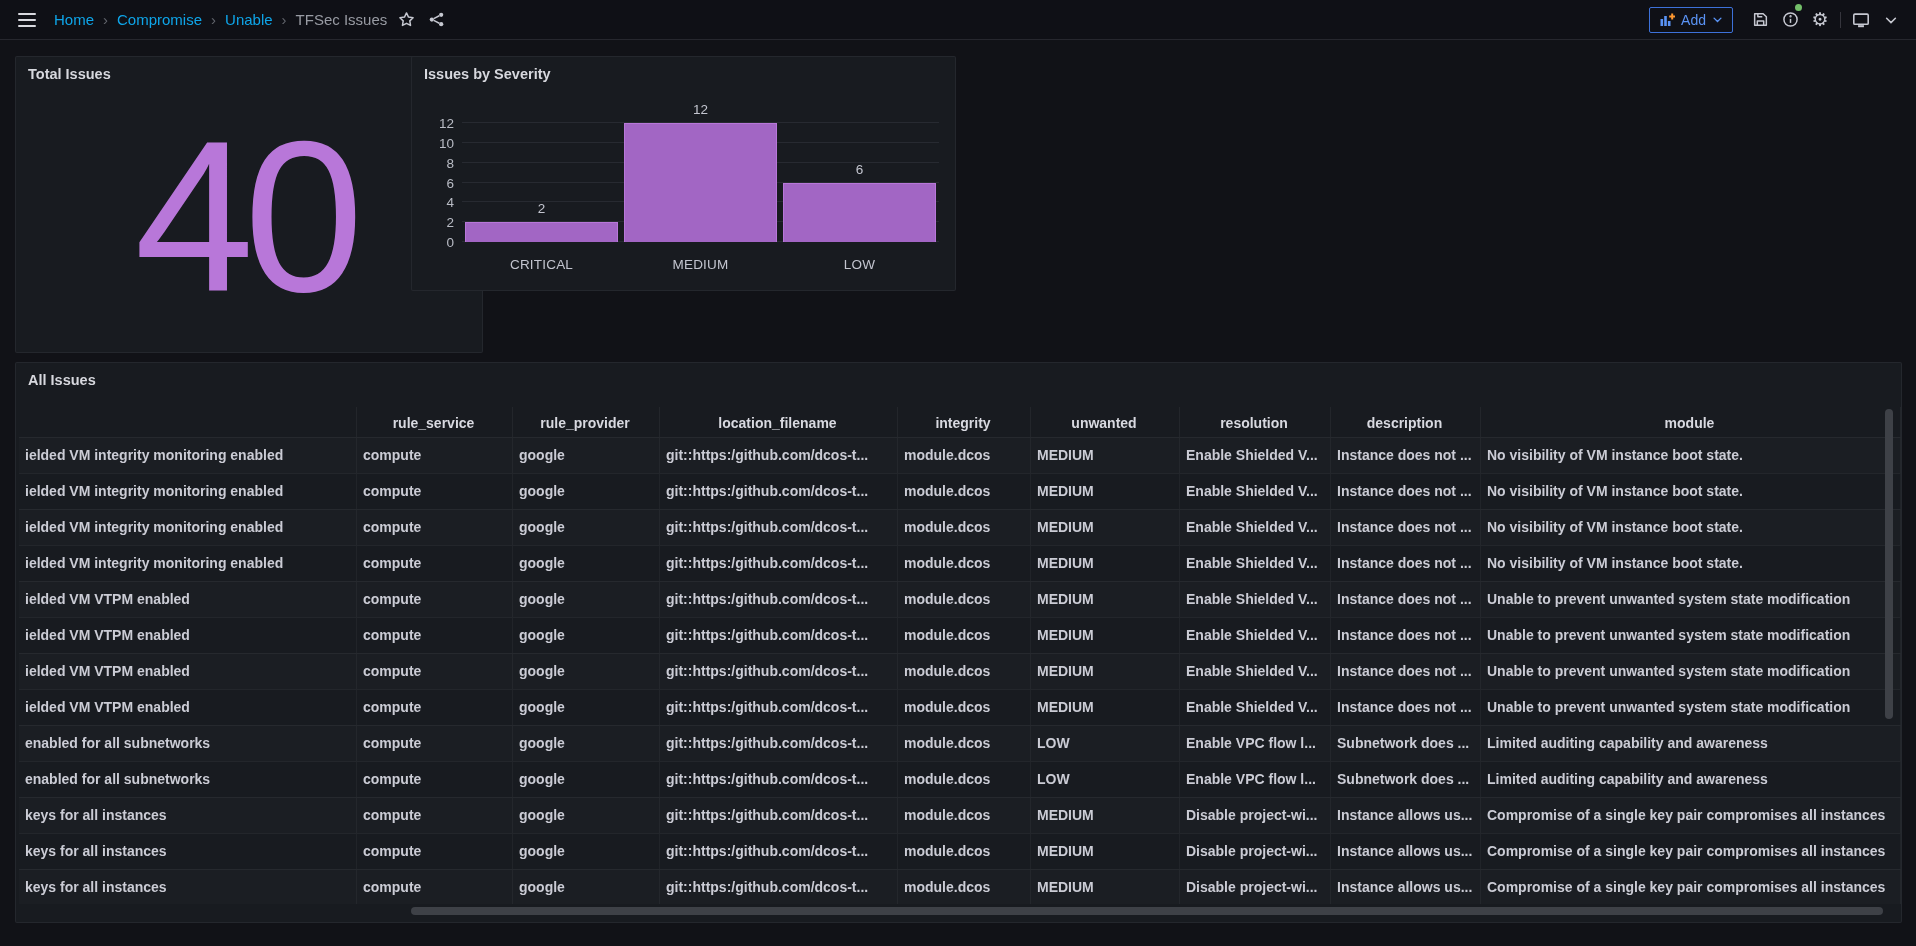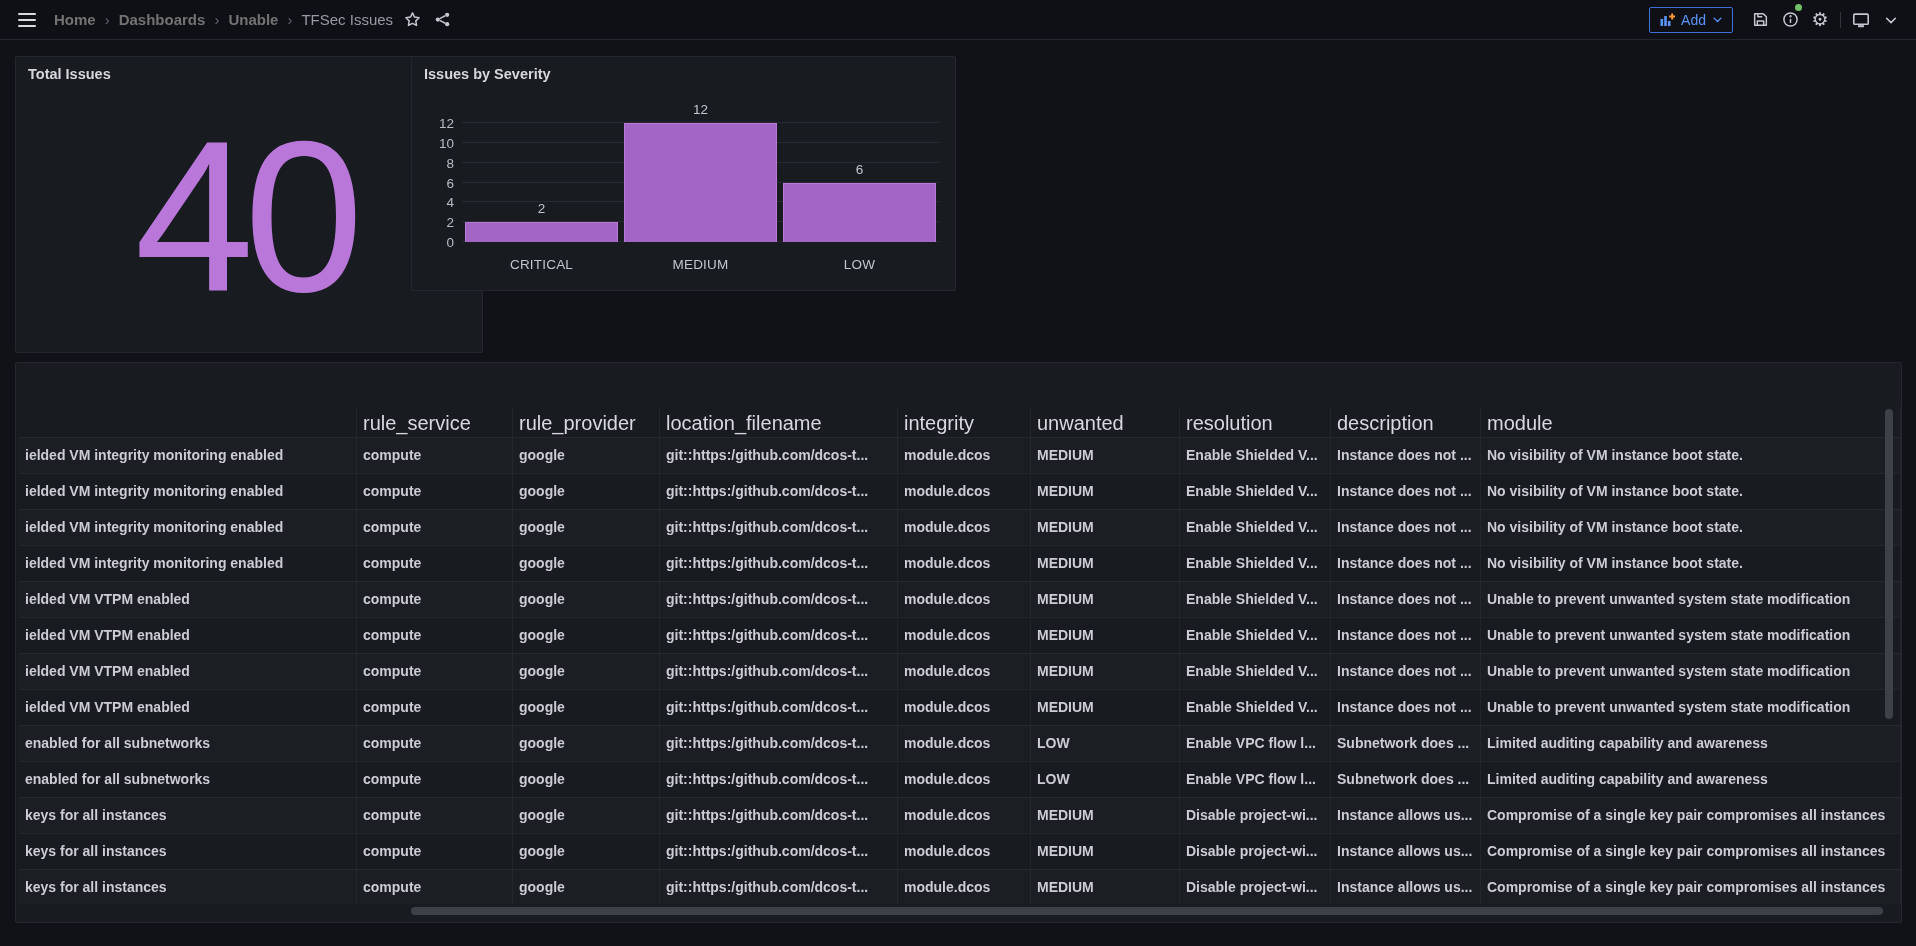--- a/index.html
+++ b/index.html
@@ -11,21 +11,21 @@
   }
   
   .topbar {
     position:absolute; top:0; left:0; right:0; height:40px;
     display:flex; align-items:center; padding:0 10px;
     background:#0f1016; border-bottom:1px solid rgba(204,204,220,0.12);
   }
   .menu-btn { width:34px; height:30px; display:flex; flex-direction:column; justify-content:center; align-items:center; gap:4px; cursor:pointer; margin-right:10px; }
   .menu-btn span { width:18px; height:2px; background:#d8d9df; border-radius:1px; }
   .breadcrumbs { display:flex; align-items:center; gap:9px; font-size:15px; }
-  .bc-item { color:#737373; font-weight:700; cursor:pointer; white-space:nowrap; }
+  .bc-item { color:#0ea5e9; font-weight:400; cursor:pointer; white-space:nowrap; }
   .bc-item.last { color:#989ba3; font-weight:400; cursor:default; }
   .bc-sep { color:#62656d; font-size:15px; }
   .tb-icon { width:30px; height:30px; display:flex; align-items:center; justify-content:center; color:#c6c8d1; cursor:pointer; position:relative; flex-shrink:0; }
   .tb-icon svg { display:block; }
   .spacer { flex:1; }
   .add-btn { display:flex; align-items:center; gap:6px; height:26px; padding:0 9px; border:1px solid #3d71d9; border-radius:2px; color:#5a93f5; font-size:14px; font-weight:500; cursor:pointer; background:transparent; margin-right:12px; }
   .green-dot { position:absolute; top:-1px; right:3px; width:7px; height:7px; border-radius:50%; background:#73bf69; }
   .divider { width:1px; height:16px; background:rgba(204,204,220,0.2); margin:0 5px; }
   .gear-glyph { font-size:19px; line-height:1; color:#c6c8d1; }
   
@@ -46,22 +46,22 @@
   .gridline { position:absolute; left:0; right:0; height:1px; background:rgba(204,204,220,0.09); }
   .ytick { position:absolute; right:calc(100% - 28px); width:28px; text-align:right; font-size:13.5px; color:#b9bcc5; transform:translateY(50%); }
   #bars { position:absolute; left:0; right:0; top:0; bottom:0; display:flex; align-items:flex-end; }
   .bar-slot { flex:1; height:100%; display:flex; align-items:flex-end; justify-content:center; position:relative; }
   .bar { width:96%; position:relative; background:#a266c4; border:1px solid #b877d9; border-bottom:none; }
   .bar-value { position:absolute; top:-22px; left:50%; transform:translateX(-50%); font-size:13.5px; color:#c3c5cf; }
   #xlabels { position:absolute; left:36px; right:4px; bottom:12px; display:flex; }
   .xlabel { flex:1; text-align:center; font-size:13.5px; color:#c3c5cf; letter-spacing:0.2px; }
   
   #table-head { position:absolute; top:44px; left:3px; display:flex; height:30px; }
-  .th { font-size:20px; font-weight:400; color:#d8d9e0; line-height:32px; padding:0 8px 0 6px;
-        border-right:1px solid rgba(255,255,255,0.05); overflow:hidden; white-space:nowrap; flex-shrink:0; cursor:pointer; }
+  .th { font-size:14px; font-weight:700; color:#d8d9e0; line-height:32px; padding:0 8px 0 6px;
+        border-right:1px solid rgba(255,255,255,0.05); overflow:hidden; white-space:nowrap; flex-shrink:0; cursor:pointer;text-align:center; }
   #table-body { position:absolute; top:74px; left:3px; bottom:18px; overflow:hidden; }
   .tr { display:flex; height:36px; border-top:1px solid rgba(255,255,255,0.05);font-weight:bold; }
   .tr:nth-child(odd) { background:rgba(255,255,255,0.015); }
   .td { font-size:14px; color:#cbccd5; line-height:35px; padding:0 8px 0 6px;
         border-right:1px solid rgba(255,255,255,0.045); overflow:hidden; white-space:nowrap; flex-shrink:0; }
   .h-scroll { position:absolute; left:395px; top:544px; width:1472px; height:8px; border-radius:4px; background:#3e4147; cursor:pointer; }
   .v-scroll { position:absolute; right:8px; top:46px; width:8px; height:310px; border-radius:4px; background:#3e4147; cursor:pointer; }
 </style>
 </head>
 <body>
@@ -71,21 +71,21 @@
   <div class="topbar">
     <div class="menu-btn">
         <span></span>
         <span></span>
         <span></span>
       </div>
 
     <div class="breadcrumbs" id="breadcrumbs">
         <div class="bc-item">Home</div>
         <div class="bc-sep" style="display: inline;">›</div>
-        <div class="bc-item">Dashboards</div>
+        <div class="bc-item">Compromise</div>
         <div class="bc-sep" style="display: inline;">›</div>
         <div class="bc-item">Unable</div>
         <div class="bc-sep" style="display: inline;">›</div>
         <div class="bc-item last">TFSec Issues</div>
       </div>
 
     <div class="tb-icon" style="margin-left:4px;">
       <svg width="17" height="17" viewBox="0 0 16 16" fill="none" stroke="currentColor" stroke-width="1.4" stroke-linejoin="round">
         <path d="M8 1.8 L9.9 5.7 L14.2 6.3 L11.1 9.3 L11.8 13.6 L8 11.6 L4.2 13.6 L4.9 9.3 L1.8 6.3 L6.1 5.7 Z"></path>
       </svg>
@@ -201,20 +201,21 @@
         </div>
       <div id="xlabels">
           <div class="xlabel">CRITICAL</div>
           <div class="xlabel">MEDIUM</div>
           <div class="xlabel">LOW</div>
         </div>
     </div>
   </div>
 
   <div class="panel" id="table-panel">
+    <div class="panel-title">All Issues</div>
     <div id="table-head">
         <div class="th" style="width: 338px;"></div>
         <div class="th" style="width: 156px;">rule_service</div>
         <div class="th" style="width: 147px;">rule_provider</div>
         <div class="th" style="width: 238px;">location_filename</div>
         <div class="th" style="width: 133px;">integrity</div>
         <div class="th" style="width: 149px;">unwanted</div>
         <div class="th" style="width: 151px;">resolution</div>
         <div class="th" style="width: 150px;">description</div>
         <div class="th" style="width: 420px;">module</div>

